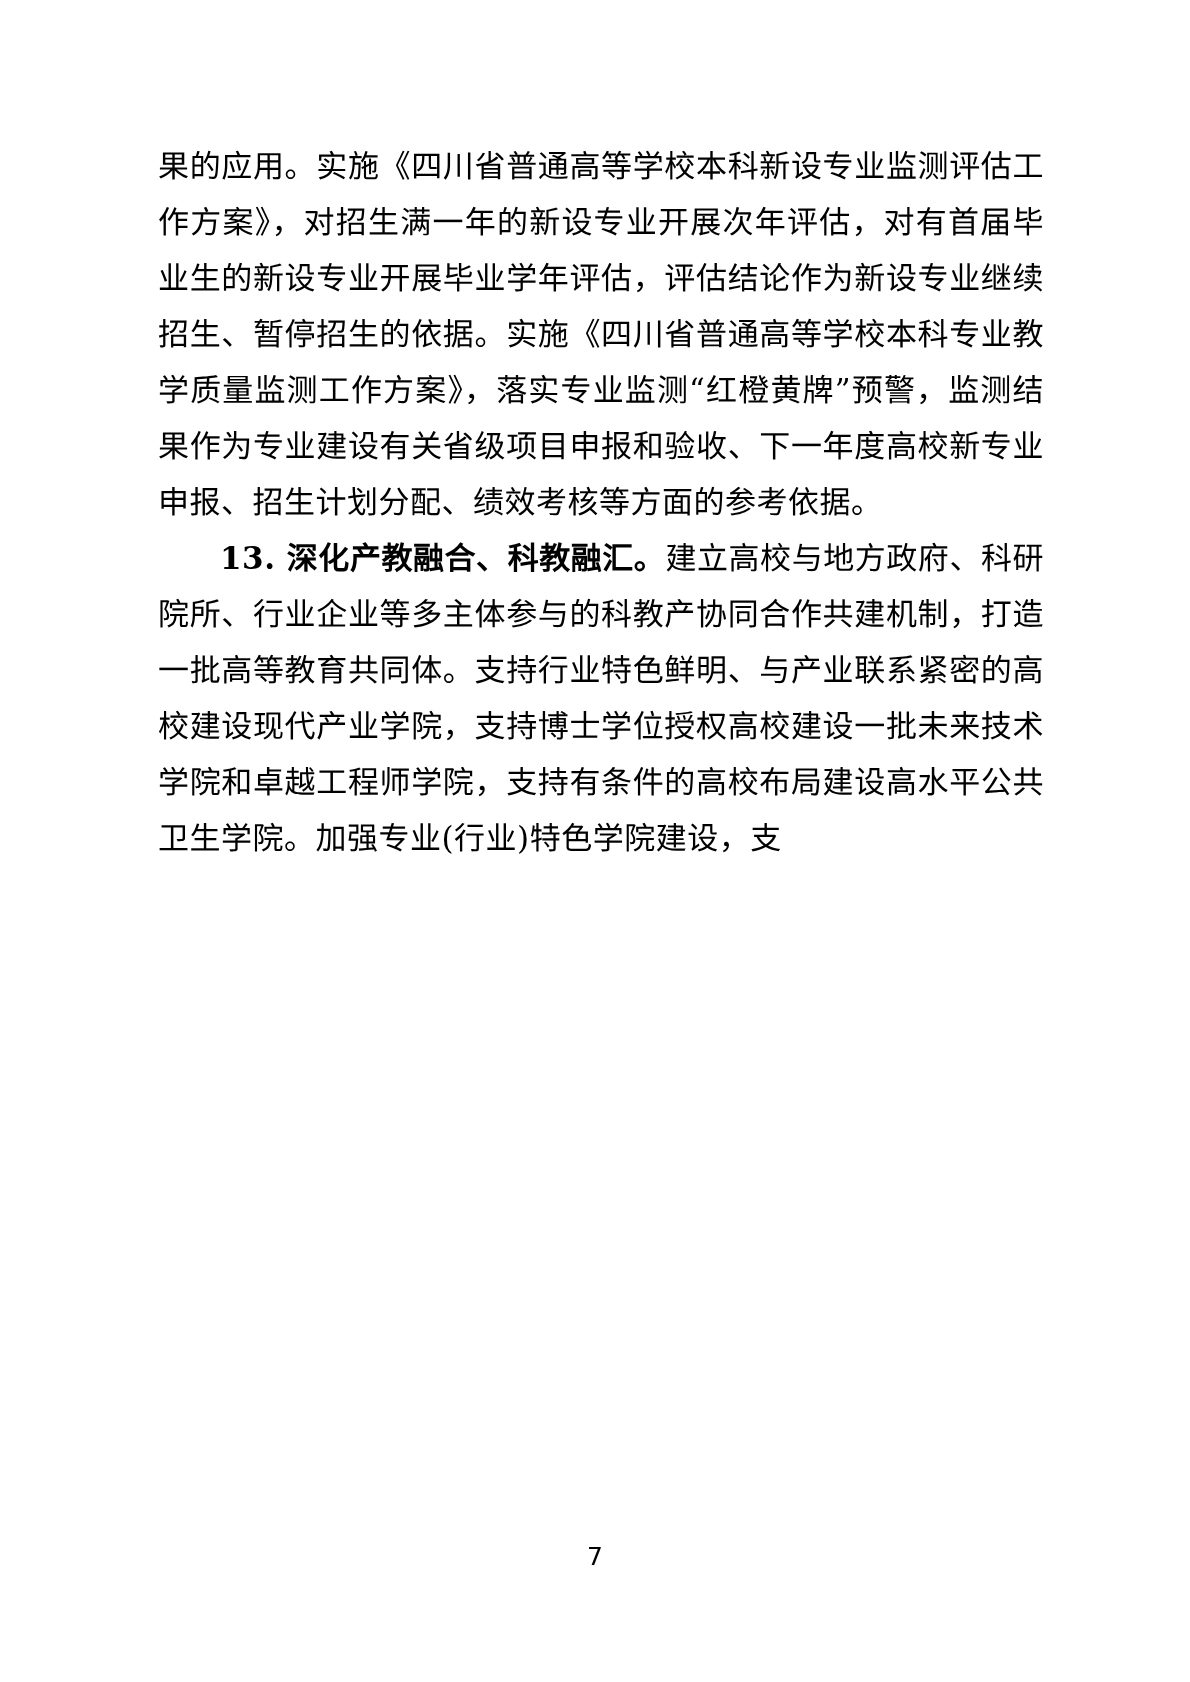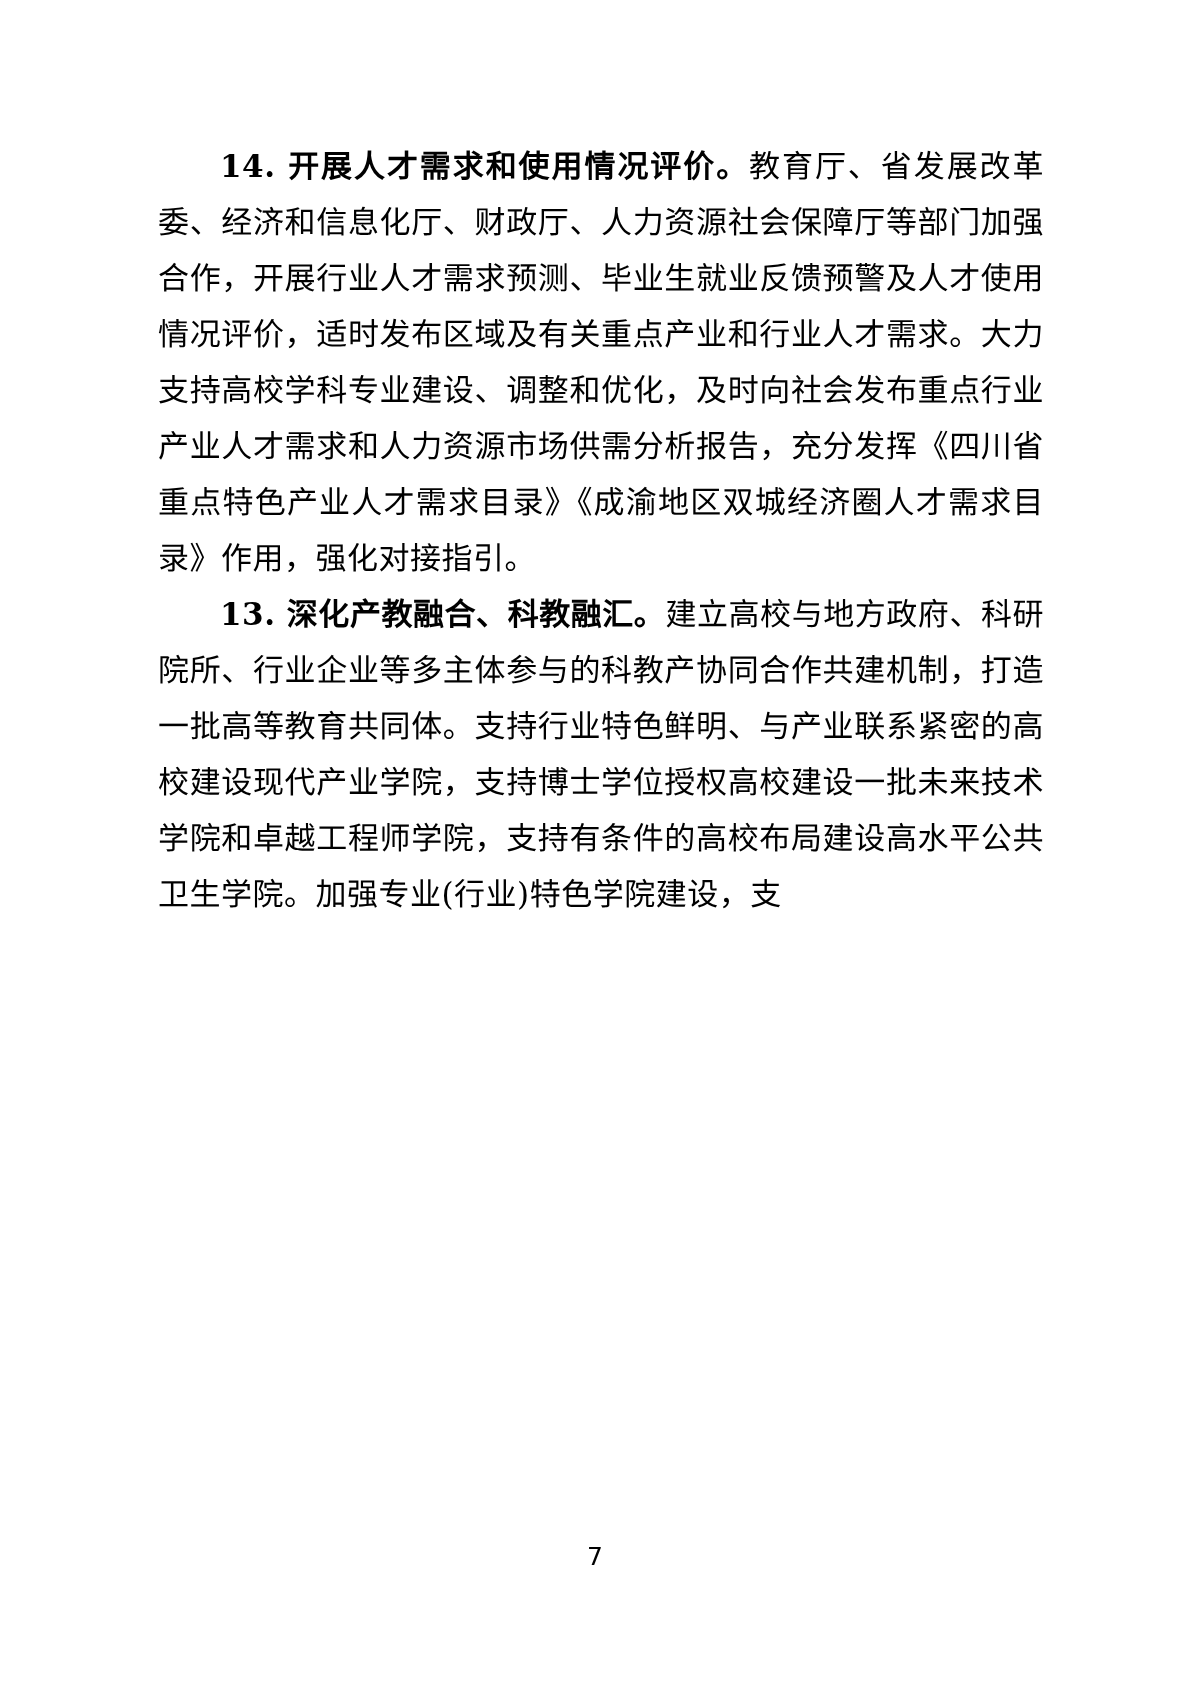--- a/index.html
+++ b/index.html
@@ -49,22 +49,22 @@
     font-size: 25px;
     color: #000000;
   }
 </style>
 </head>
 <body>
 
 <div class="page">
   <div class="text-block">
 
+    <p class="para"><span>果的应用。实施《四川省普通高等学校本科新设专业监测评估工作方案》，对招生满一年的新设专业开展次年评估，对有首届毕业生的新设专业开展毕业学年评估，评估结论作为新设专业继续招生、暂停招生的依据。实施《四川省普通高等学校本科专业教学质量监测工作方案》，落实专业监测“红橙黄牌”预警，监测结果作为专业建设有关省级项目申报和验收、下一年度高校新专业申报、招生计划分配、绩效考核等方面的参考依据。</span></p>
 
-    <p class="para indent"><span class="para-heading">14. 开展人才需求和使用情况评价。</span><span>教育厅、省发展改革委、经济和信息化厅、财政厅、人力资源社会保障厅等部门加强合作，开展行业人才需求预测、毕业生就业反馈预警及人才使用情况评价，适时发布区域及有关重点产业和行业人才需求。大力支持高校学科专业建设、调整和优化，及时向社会发布重点行业产业人才需求和人力资源市场供需分析报告，充分发挥《四川省重点特色产业人才需求目录》《成渝地区双城经济圈人才需求目录》作用，强化对接指引。</span></p>
 
 
     <p class="para indent"><span class="para-heading">13. 深化产教融合、科教融汇。</span><span>建立高校与地方政府、科研院所、行业企业等多主体参与的科教产协同合作共建机制，打造一批高等教育共同体。支持行业特色鲜明、与产业联系紧密的高校建设现代产业学院，支持博士学位授权高校建设一批未来技术学院和卓越工程师学院，支持有条件的高校布局建设高水平公共卫生学院。加强专业(行业)特色学院建设，支</span></p>
 
   </div>
 
   <div class="page-footer">
     <span class="page-number">7</span>
   </div>
 </div>

